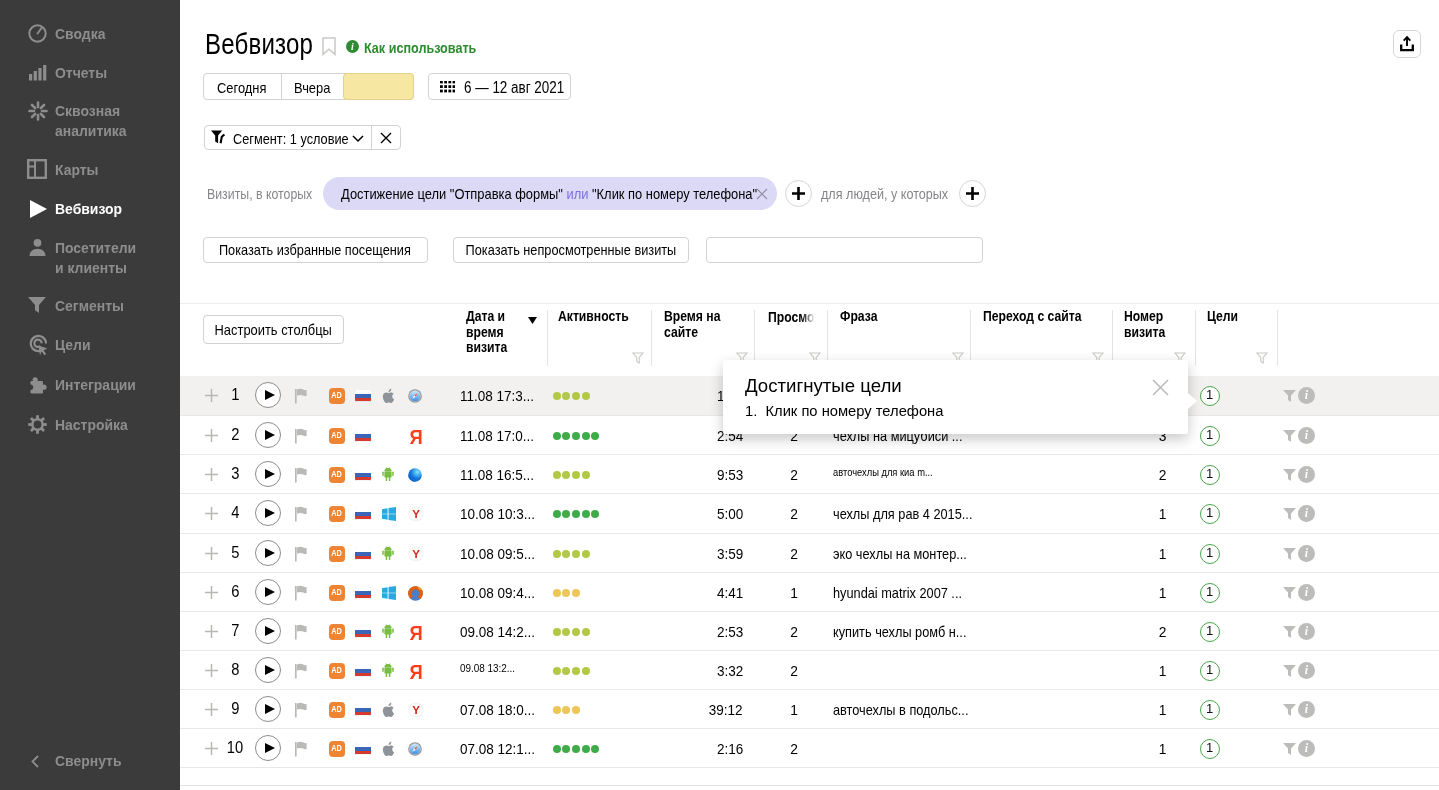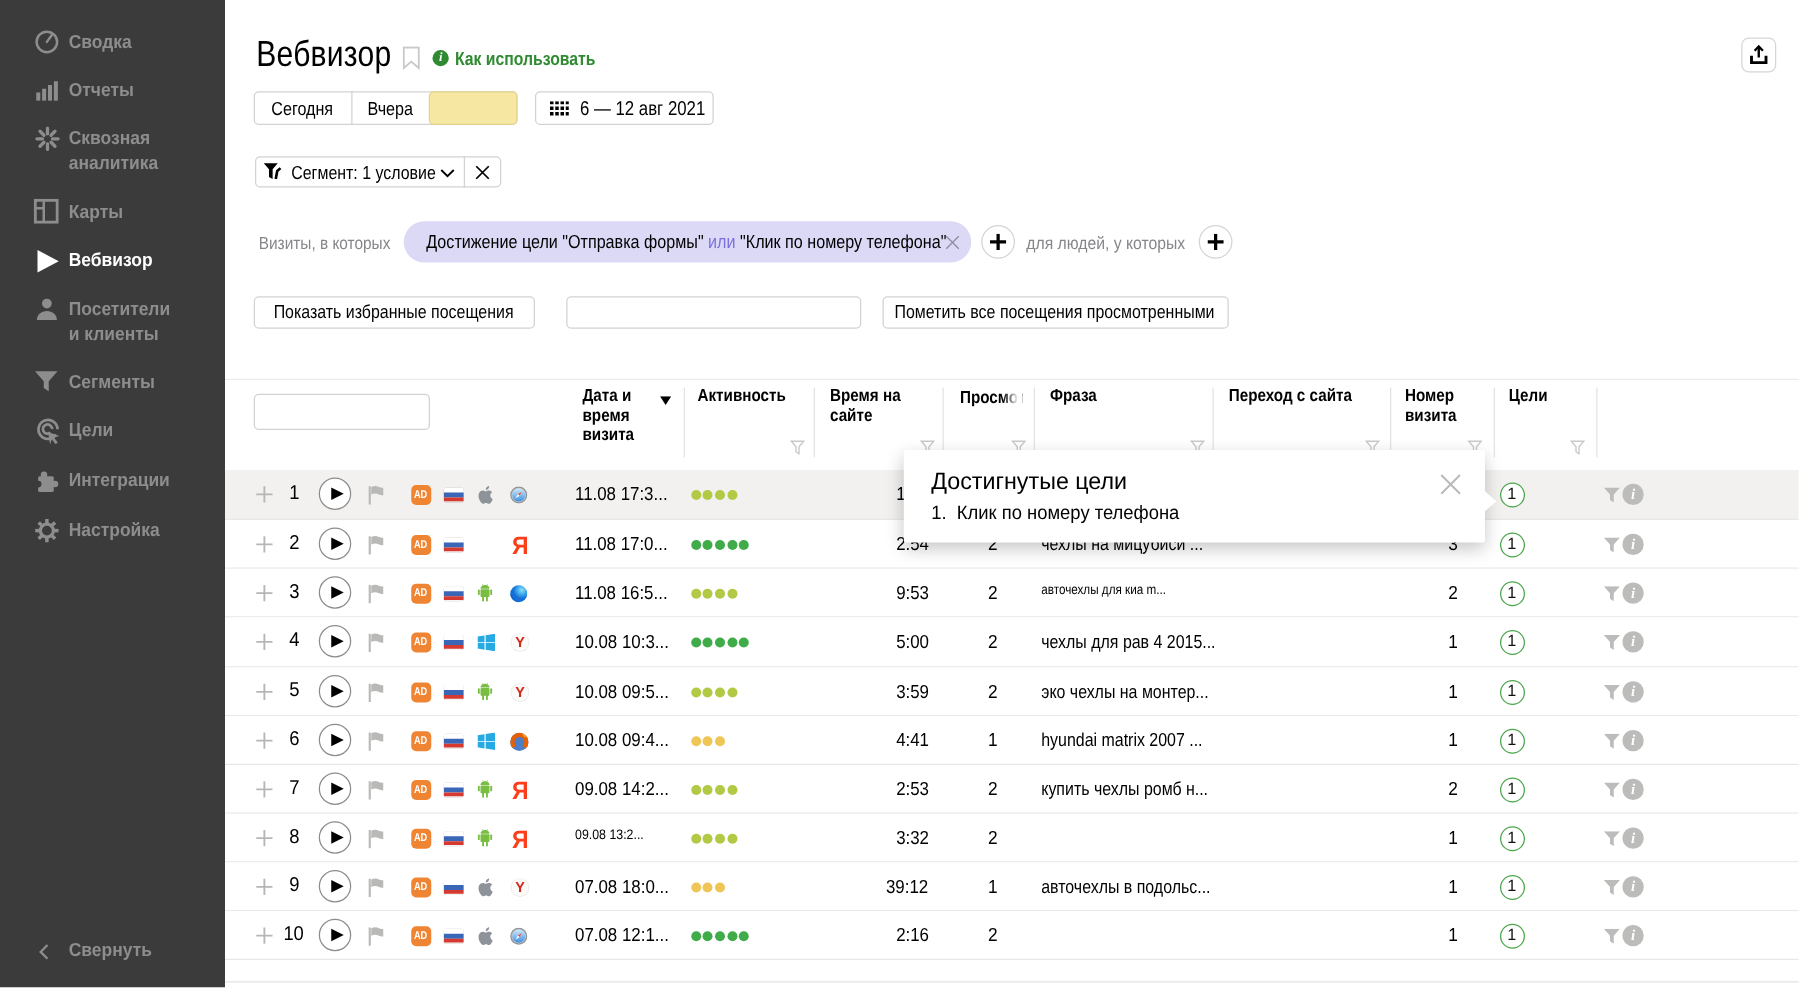--- a/index.html
+++ b/index.html
@@ -149,24 +149,25 @@
     </div>
     <div style="position:absolute;left:641px;top:186px;font-size:14px;font-weight:400;color:#86868a;white-space:nowrap;"><span style="display:inline-block;transform:scaleX(0.9);transform-origin:0 50%;">для людей, у которых</span></div>
     <div style="position:absolute;left:779px;top:180px;width:27px;height:27px;border:1px solid #d4d4d2;border-radius:50%;box-sizing:border-box">
       <svg width="13" height="13" viewBox="0 0 13 13" style="position:absolute;left:6px;top:6px">
         <path d="M6.5 0v13M0 6.5h13" stroke="#000" stroke-width="2.6"></path>
       </svg>
     </div>
     <div class="btn" style="left:22.5px;top:237px;width:225.5px;height:26px"></div>
     <div style="position:absolute;left:-114.8px;top:241px;width:500px;text-align:center;font-size:15px;font-weight:400;color:#000;white-space:nowrap"><span style="display:inline-block;transform:scaleX(0.85);transform-origin:50% 50%">Показать избранные посещения</span></div>
     <div class="btn" style="left:273px;top:237px;width:235.5px;height:26px"></div>
+    <div style="position:absolute;left:140.8px;top:241px;width:500px;text-align:center;font-size:15px;font-weight:400;color:#000;white-space:nowrap"><span style="display:inline-block;transform:scaleX(0.85);transform-origin:50% 50%">Показать непросмотренные визиты</span></div>
     <div class="btn" style="left:525.5px;top:237px;width:277px;height:26px"></div>
-    <div style="position:absolute;left:414.0px;top:241px;width:500px;text-align:center;font-size:15px;font-weight:400;color:#000;white-space:nowrap"><span style="display:inline-block;transform:scaleX(0.85);transform-origin:50% 50%">Пометить все посещения просмотренными</span></div>
     <div style="position:absolute;left:0;top:303px;width:1259px;border-top:1px solid #ececea"></div>
     <div class="btn" style="left:23px;top:315px;width:141px;height:29px"></div>
+    <div style="position:absolute;left:-156.5px;top:321px;width:500px;text-align:center;font-size:15px;font-weight:400;color:#000;white-space:nowrap"><span style="display:inline-block;transform:scaleX(0.86);transform-origin:50% 50%">Настроить столбцы</span></div>
     <div style="position:absolute;left:0;top:303px;width:1259px;height:73px">
       <div style="position:absolute;left:286px;top:6px;font-size:14px;font-weight:700;line-height:15.5px;white-space:nowrap"><span style="display:inline-block;transform:scaleX(.87);transform-origin:0 0">Дата и<br>время<br>визита</span></div>
       <div style="position:absolute;left:378px;top:6px;font-size:14px;font-weight:700;line-height:15.5px;white-space:nowrap"><span style="display:inline-block;transform:scaleX(.87);transform-origin:0 0">Активность</span></div>
       <div style="position:absolute;left:483.5px;top:6px;font-size:14px;font-weight:700;line-height:15.5px;white-space:nowrap"><span style="display:inline-block;transform:scaleX(.87);transform-origin:0 0">Время на<br>сайте</span></div>
       <div style="position:absolute;left:660px;top:6px;font-size:14px;font-weight:700;line-height:15.5px;white-space:nowrap"><span style="display:inline-block;transform:scaleX(.87);transform-origin:0 0">Фраза</span></div>
       <div style="position:absolute;left:802.5px;top:6px;font-size:14px;font-weight:700;line-height:15.5px;white-space:nowrap"><span style="display:inline-block;transform:scaleX(.87);transform-origin:0 0">Переход с сайта</span></div>
       <div style="position:absolute;left:944px;top:6px;font-size:14px;font-weight:700;line-height:15.5px;white-space:nowrap"><span style="display:inline-block;transform:scaleX(.87);transform-origin:0 0">Номер<br>визита</span></div>
       <div style="position:absolute;left:1026.5px;top:6px;font-size:14px;font-weight:700;line-height:15.5px;white-space:nowrap"><span style="display:inline-block;transform:scaleX(.87);transform-origin:0 0">Цели</span></div>
       <div style="position:absolute;left:588px;top:6px;width:50px;overflow:hidden;font-size:14px;font-weight:700;white-space:nowrap"><span style="display:inline-block;transform:scaleX(.87);transform-origin:0 0">Просмотры</span><div style="position:absolute;right:0;top:0;width:16px;height:18px;background:linear-gradient(90deg,rgba(255,255,255,0),#fff 80%)"></div></div>
       <div style="position:absolute;left:367px;top:7px;width:1px;height:56px;background:#e3e3e1"></div>

